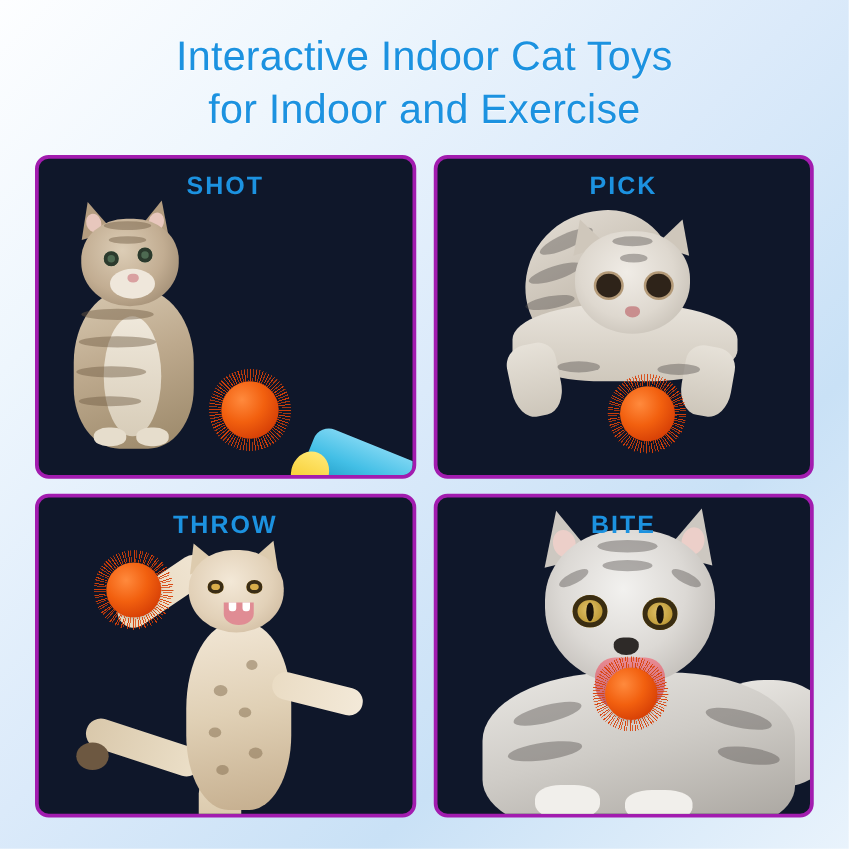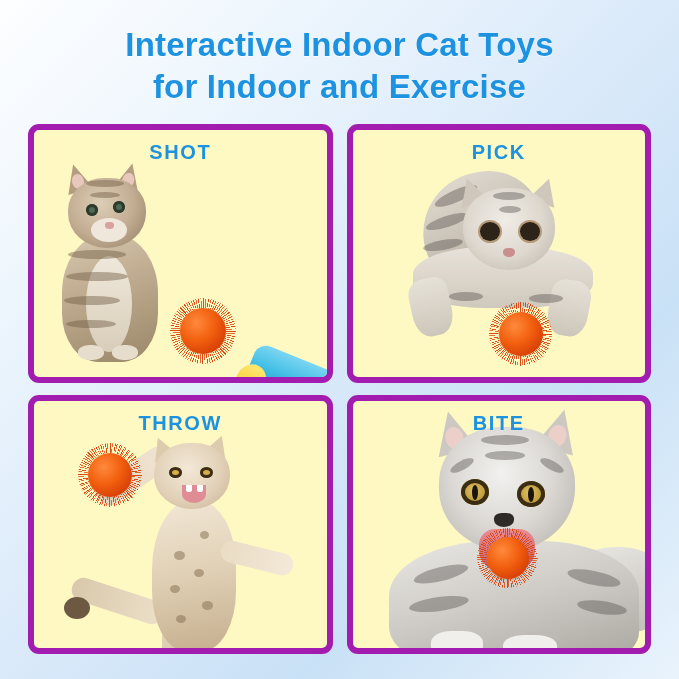--- a/index.html
+++ b/index.html
@@ -7,35 +7,35 @@
     width:679px;height:679px;overflow:hidden;
     font-family:"Liberation Sans",sans-serif;
     background:linear-gradient(135deg,#fdfeff 0%,#eef6fd 22%,#dbeafa 48%,#c9e1f6 72%,#e9f3fc 100%);
   }
   .poster{position:relative;width:679px;height:679px;box-sizing:border-box;}
 
   
   .title{
     position:absolute;left:0;right:0;top:24px;
     text-align:center;color:#1c92e0;
-    font-size:33px;font-weight:bold;line-height:1.26;
+    font-size:33px;font-weight:normal;line-height:1.26;
     letter-spacing:.2px;
     text-shadow:0 1px 1px rgba(255,255,255,.75);
   }
   .title .l2{display:block;}
 
   
   .grid{
     position:absolute;left:28px;top:124px;
     width:623px;height:530px;
     display:grid;grid-template-columns:1fr 1fr;grid-template-rows:1fr 1fr;
     gap:12px 14px;
   }
   .card{
-    position:relative;background:#fef9c3;border:6px solid #a21caf;
+    position:relative;background:#0f172a;border:3px solid #a21caf;
     border-radius:11px;overflow:hidden;
   }
   .card-label{
     position:absolute;left:0;right:0;top:11px;text-align:center;
     color:#1c92e0;font-size:20px;font-weight:bold;letter-spacing:1.6px;z-index:6;
   }
   .stage{position:absolute;inset:0;}
 
   
   .ball{position:absolute;border-radius:50%;

